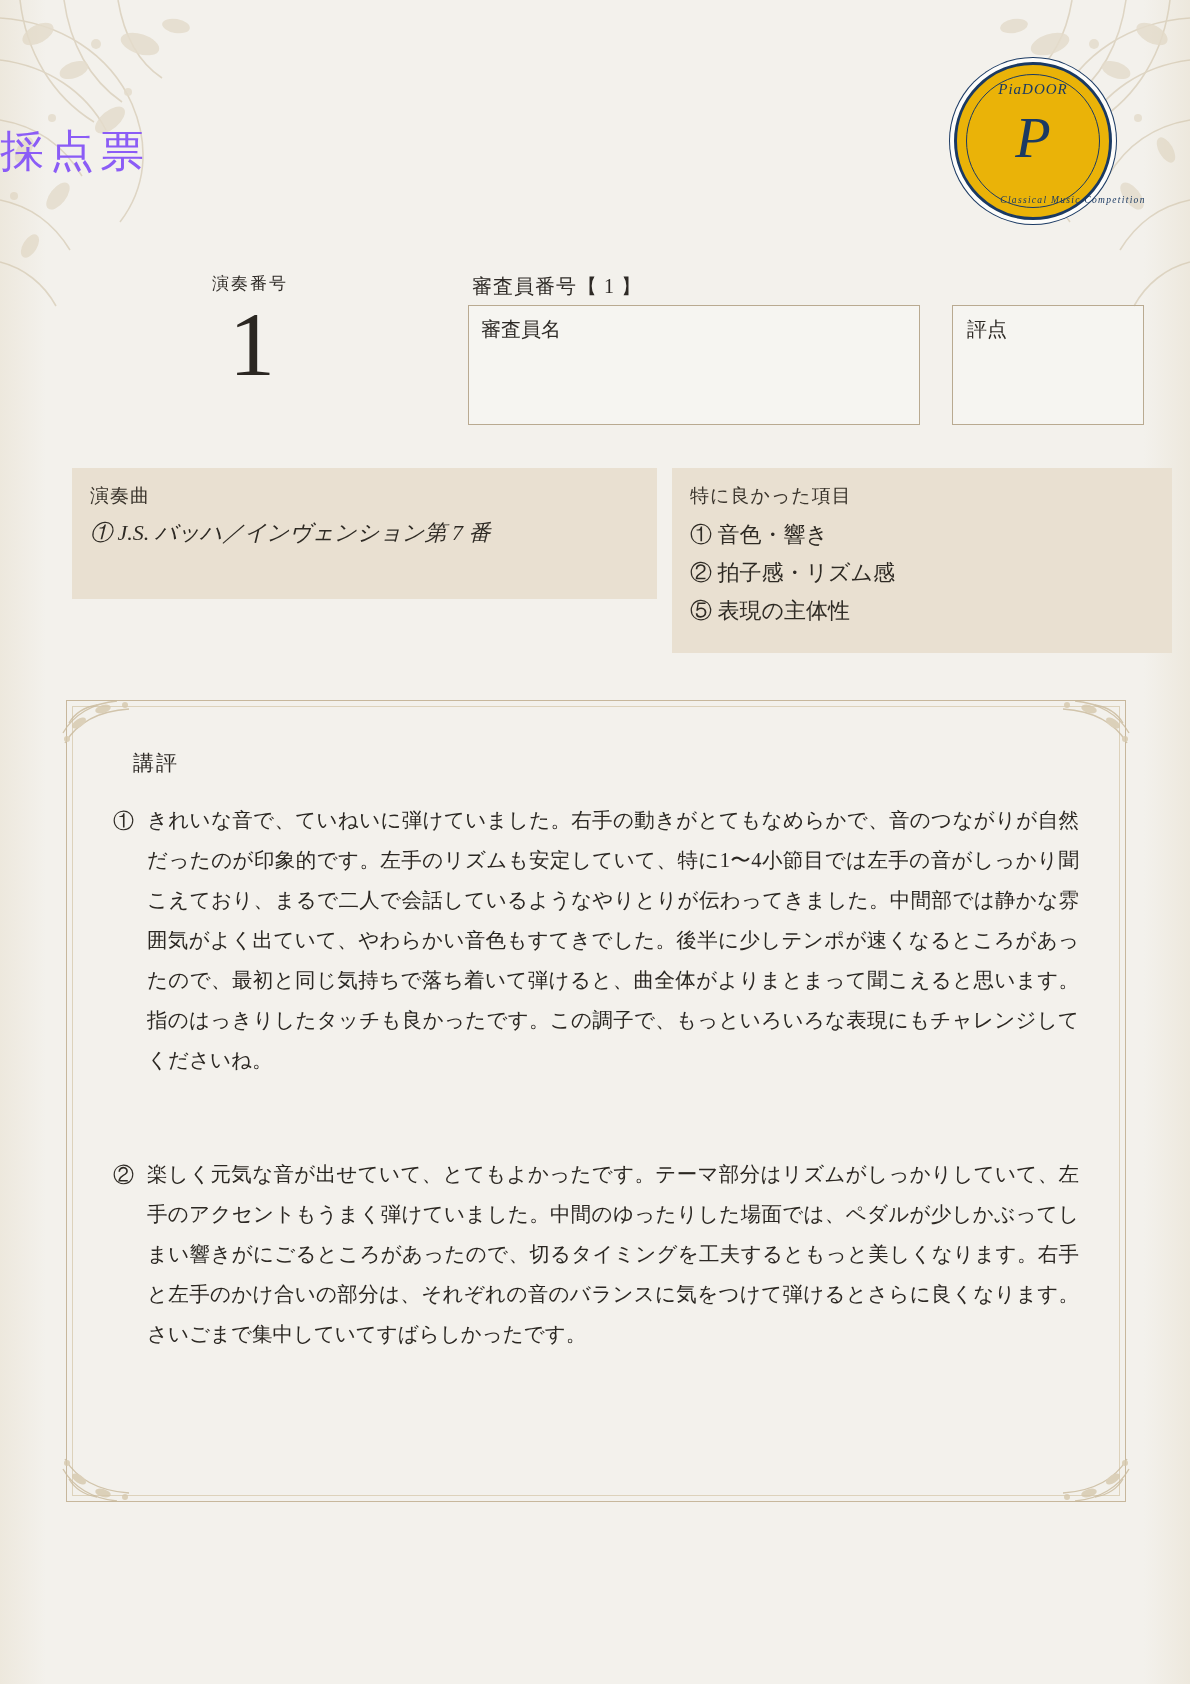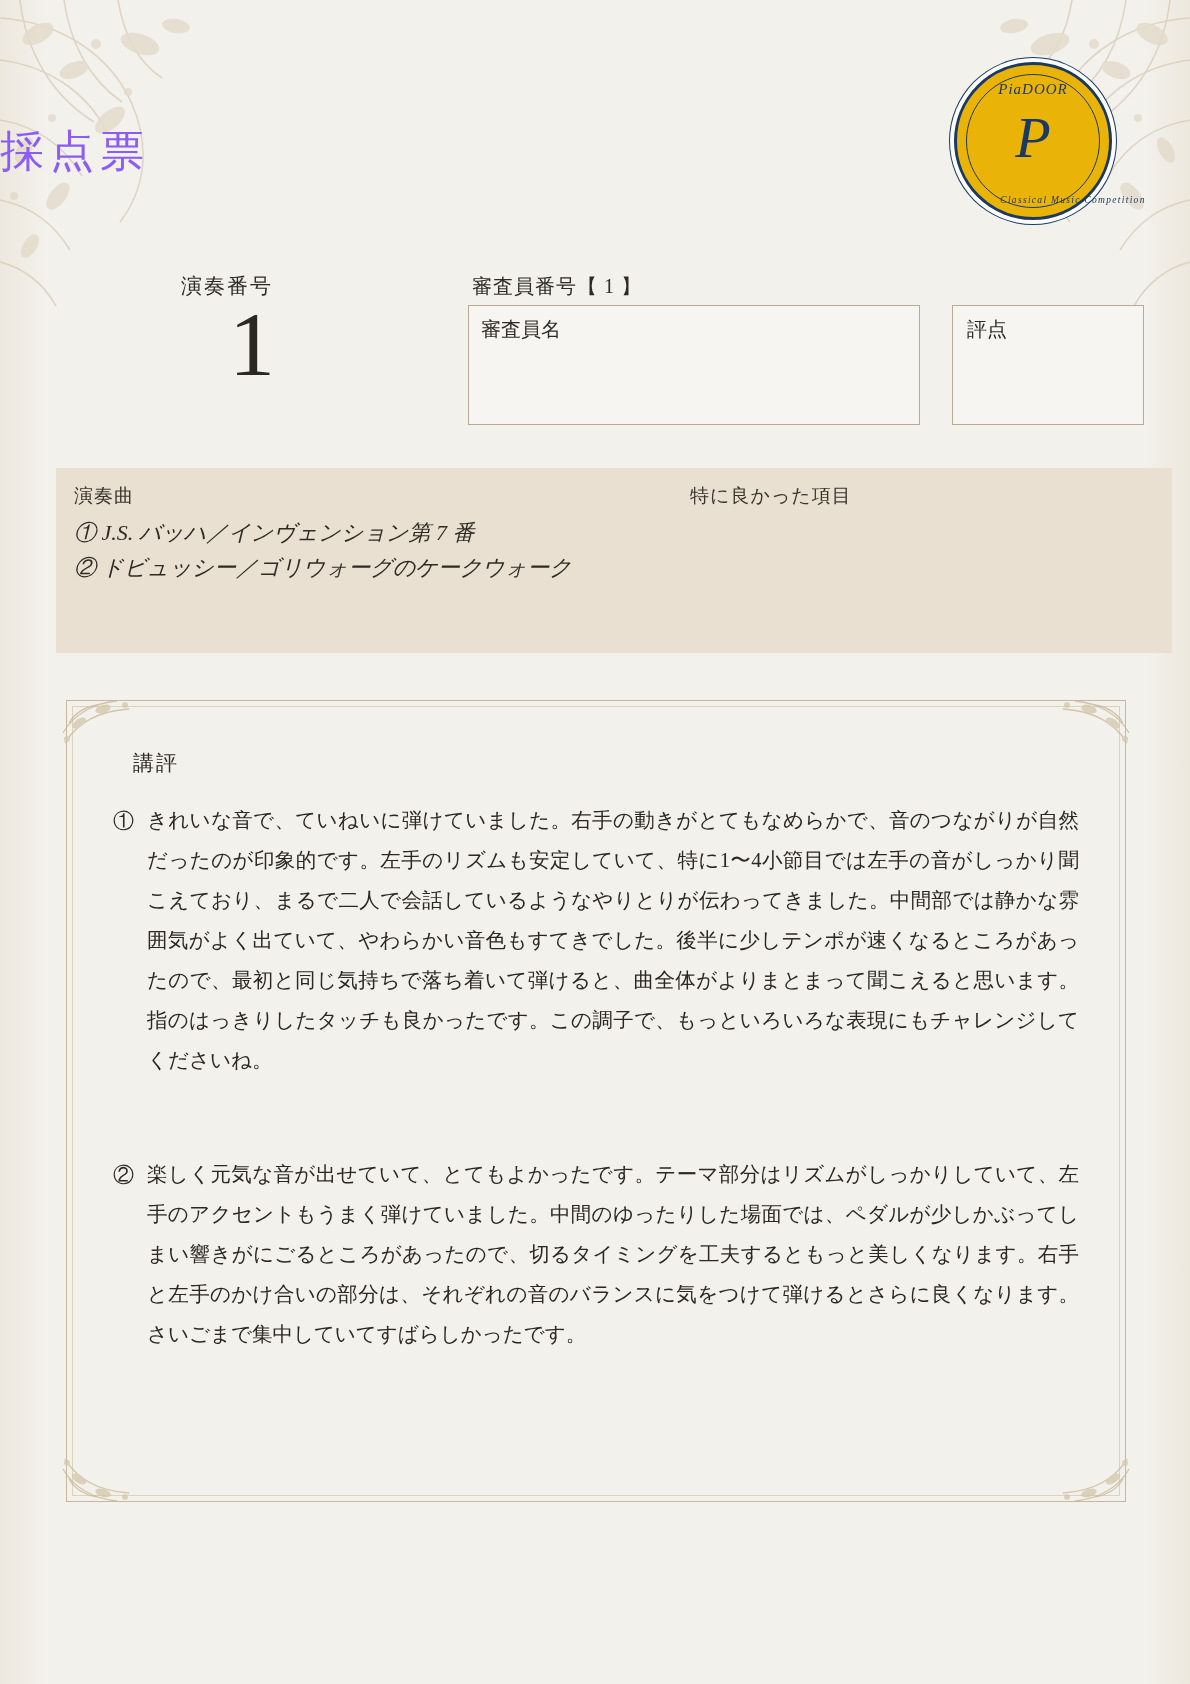--- a/index.html
+++ b/index.html
@@ -103,22 +103,22 @@
     font-size: 9.5px;
     letter-spacing: 1.3px;
     font-style: italic;
     margin-left: 40px;
   }
 
   
   .perf-num-label {
     position: absolute;
     top: 272px;
-    left: 181px;
-    font-size: 21px;
+    left: 212px;
+    font-size: 17px;
     letter-spacing: 2px;
   }
   .perf-num-value {
     position: absolute;
     top: 296px;
     left: 192px;
     width: 120px;
     text-align: center;
     font-size: 92px;
     line-height: 1.05;
@@ -164,24 +164,23 @@
     font-size: 20px;
   }
 
   
   .panel {
     position: absolute;
     background: #e9e0d1;
   }
   .panel.left {
     top: 468px;
-    left: 56px;
+    left: 72px;
     width: 585px;
-    height: 185px;
-    padding-left: 42px;
+    height: 131px;
   }
   .panel.right {
     top: 468px;
     left: 672px;
     width: 500px;
     height: 185px;
   }
   .panel .panel-title {
     position: absolute;
     top: 15px;
@@ -348,26 +347,30 @@
 </div>
 
 <div class="score-box">
   <div class="inner-label">評点</div>
 </div>
 
 <div class="panel left">
   <div class="panel-title">演奏曲</div>
   <ul>
     <li>① J.S. バッハ／インヴェンション第 7 番</li>
-    <li>② ドビュッシー／ゴリウォーグのケークウォーク</li>
   </ul>
 </div>
 
 <div class="panel right">
   <div class="panel-title">特に良かった項目</div>
+  <ul>
+    <li>① 音色・響き</li>
+    <li>② 拍子感・リズム感</li>
+    <li>⑤ 表現の主体性</li>
+  </ul>
 </div>
 
 <div class="comment-frame">
   <svg class="frame-corner tl" viewBox="0 0 86 58">
     <g fill="none" stroke="#c9b housekeeping"></g>
     <g fill="none" stroke="#c9b99b" stroke-width="1.4">
       <path d="M4,40 C14,22 34,10 58,8"></path>
       <path d="M6,50 C18,30 40,18 70,16"></path>
       <path d="M10,30 C16,20 26,14 38,12"></path>
     </g>

